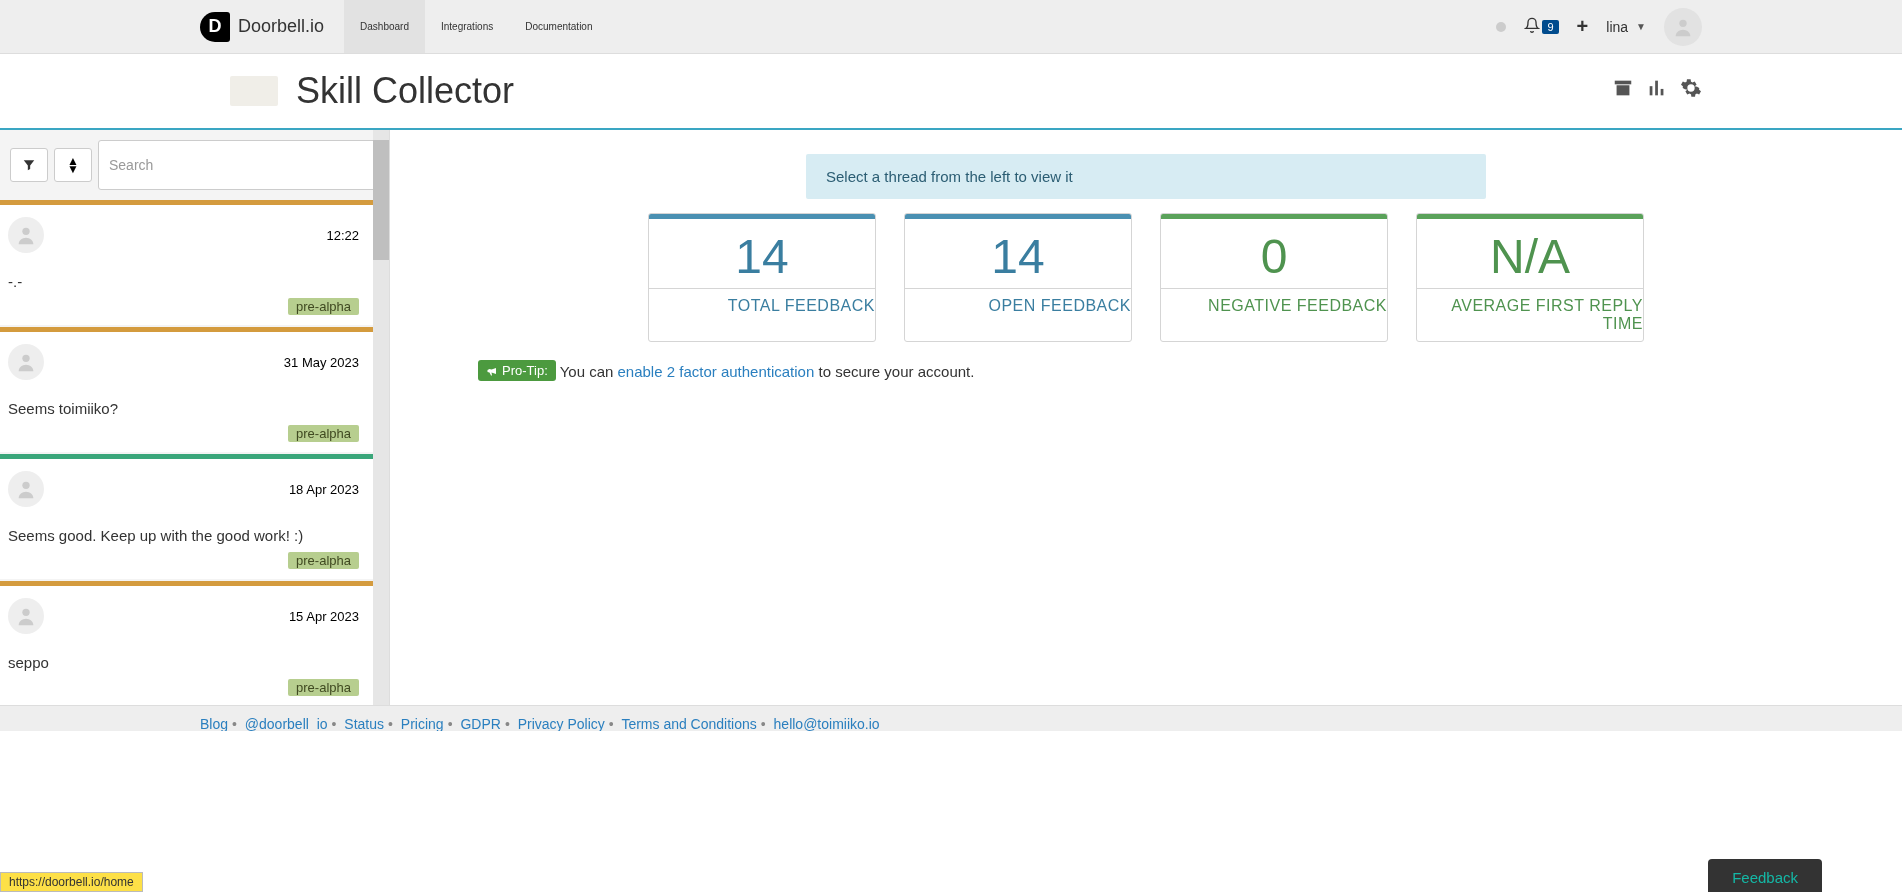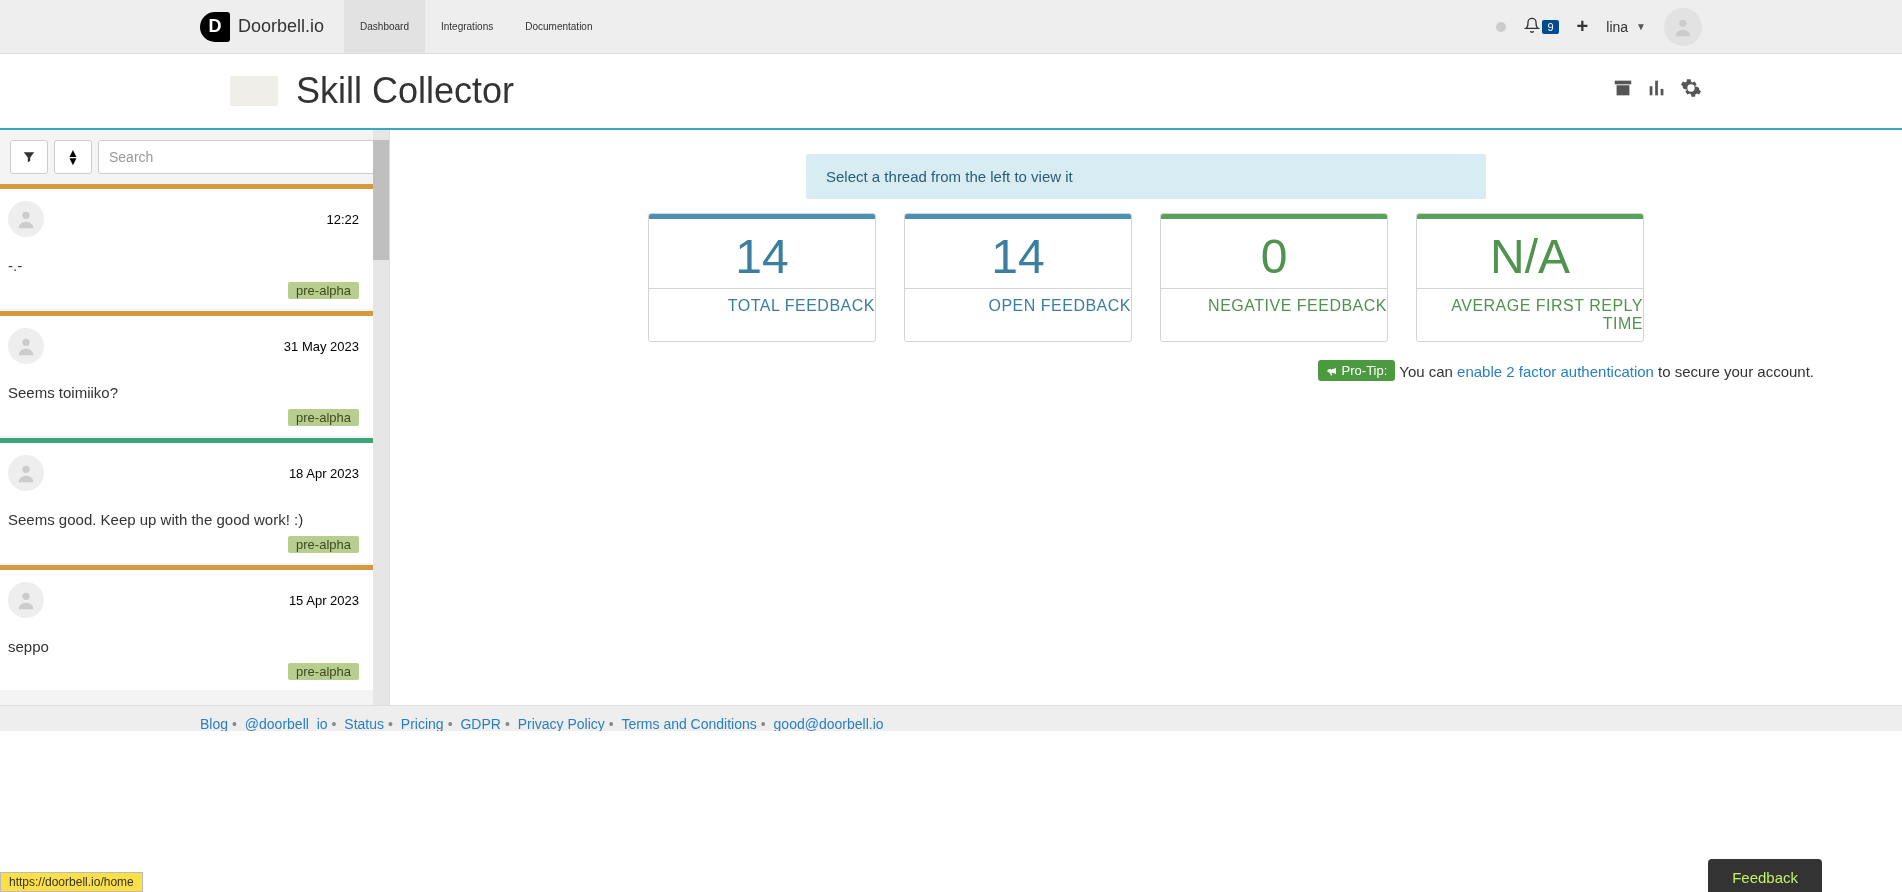--- a/index.html
+++ b/index.html
@@ -29,21 +29,21 @@
   .subhead-logo { width:48px; height:30px; background:#f0eee8; border-radius:2px; margin-right:18px; display:flex; align-items:center; justify-content:center; font-size:7px; color:#999; }
   .subhead-title { font-size:36px; font-weight:400; color:#333; }
   .subhead-right { margin-left:auto; display:flex; gap:12px; }
   .subhead-right span { font-size:22px; color:#555; cursor:pointer; }
 
   
   .main { display:flex; height:575px; }
   .sidebar { width:390px; background:#f4f4f4; display:flex; flex-direction:column; position:relative; border-right:1px solid #ddd; }
   .sidebar-tools { display:flex; align-items:center; gap:6px; padding:10px; background:#f4f4f4; }
   .tool-btn { background:#fff; border:1px solid #ccc; border-radius:3px; width:38px; height:34px; display:flex; align-items:center; justify-content:center; font-size:14px; cursor:pointer; }
-  .search-input { flex:1; height:34px; border:1px solid #ccc; border-radius:3px; padding:0 10px; font-size:14px; color:#333; }
+  .search-input { flex:1; height:50px; border:1px solid #ccc; border-radius:3px; padding:0 10px; font-size:14px; color:#333; }
   .search-input::placeholder { color:#999; }
   .scrollspace { width:16px; background:#e6e6e6; position:absolute; right:0; top:0; bottom:0; }
   .scrollthumb { width:16px; background:#bfbfbf; height:120px; margin-top:10px; }
 
   .threads { overflow:hidden; padding-right:16px; flex:1;}
   .thread { background:#fff; margin-bottom:2px; padding:12px 14px 10px 8px; position:relative; border-top:5px solid; }
   .thread.orange { border-top-color:#d49b3e; }
   .thread.green  { border-top-color:#3aa67a; }
   .thread-row1 { display:flex; align-items:center; }
   .thread-avatar { width:36px; height:36px; border-radius:50%; background:#eee; display:inline-flex; align-items:center; justify-content:center; color:#ccc; }
@@ -60,32 +60,32 @@
   .stat-top { height:5px; border-top-left-radius:2px; border-top-right-radius:2px; }
   .stat.blue .stat-top { background:#4a90b2; }
   .stat.green .stat-top { background:#5aa25a; }
   .stat-value { font-size:48px; padding:10px 0 4px 0; font-weight:400; }
   .stat.blue .stat-value { color:#3a7ea0; }
   .stat.green .stat-value { color:#4f934f; }
   .stat-label { border-top:1px solid #d5d5d5; font-size:16px; letter-spacing:0.5px; padding:8px 0;text-align:right; }
   .stat.blue .stat-label { color:#3a7ea0; }
   .stat.green .stat-label { color:#4f934f; }
 
-  .protip-row { text-align:right; font-size:15px; color:#333; }
+  .protip-row { text-align:left; font-size:15px; color:#333; }
   .protip-badge { background:#4c9a3f; color:#fff; font-size:13px; padding:3px 8px; border-radius:3px; display:inline-flex; align-items:center; gap:4px; }
   .protip-link { color:#2a7fbf; text-decoration:none; }
 
   
   .footer { background:#eeeeee; border-top:1px solid #ddd; padding:10px 0 2px 200px; font-size:14px; height:26px; overflow:hidden;}
   .footer a { color:#2a7fbf; text-decoration:none; }
   .footer .sep { color:#888; margin:0 4px; }
 
   
   .statusbar { position:fixed; bottom:0; left:0; background:#fde047; color:#333; font-size:12px; padding:2px 8px; border:1px solid #bbb; }
-  .feedback-btn { position:fixed; bottom:0; right:80px; background:#333; color:#bef264; padding:10px 24px 6px 24px; border-top-left-radius:4px; border-top-right-radius:4px; font-size:15px; cursor:pointer; }
+  .feedback-btn { position:fixed; bottom:0; right:80px; background:#333; color:#14b8a6; padding:10px 24px 6px 24px; border-top-left-radius:4px; border-top-right-radius:4px; font-size:15px; cursor:pointer; }
 
   
   .head-svg { width:22px; height:22px; }
 </style>
 </head>
 <body>
 
 <div class="topbar">
   <a class="brand">
     <span class="brand-icon">D</span>
@@ -260,17 +260,17 @@
 </div>
 
 <div class="footer">
   <a>Blog</a><span class="sep">•</span>
   <a>@doorbell_io</a><span class="sep">•</span>
   <a>Status</a><span class="sep">•</span>
   <a>Pricing</a><span class="sep">•</span>
   <a>GDPR</a><span class="sep">•</span>
   <a>Privacy Policy</a><span class="sep">•</span>
   <a>Terms and Conditions</a><span class="sep">•</span>
-  <a>good@doorbell.io</a>
+  <a>hello@toimiiko.io</a>
 </div>
 
 <div class="statusbar">https://doorbell.io/home</div>
 <div class="feedback-btn">Feedback</div>
 
 </body></html>

